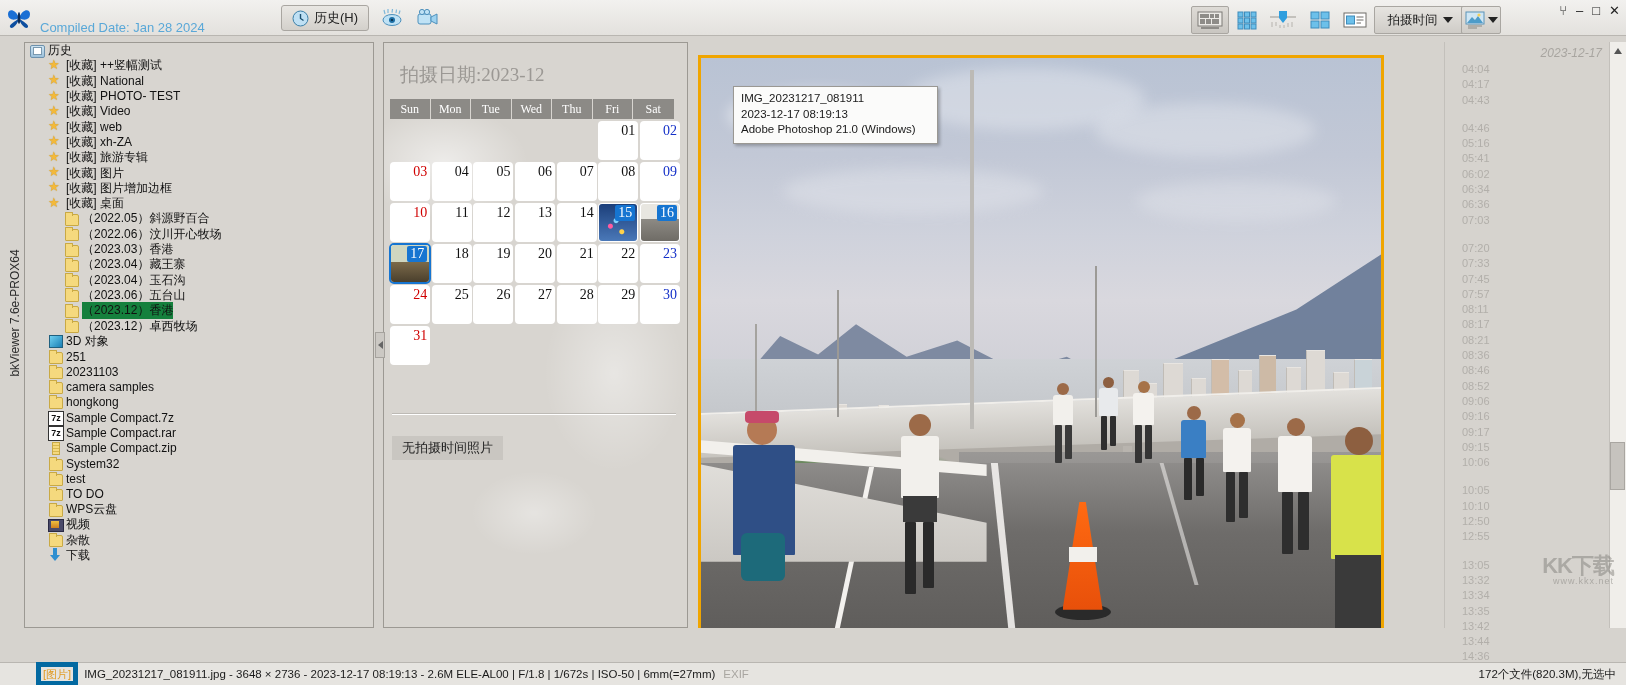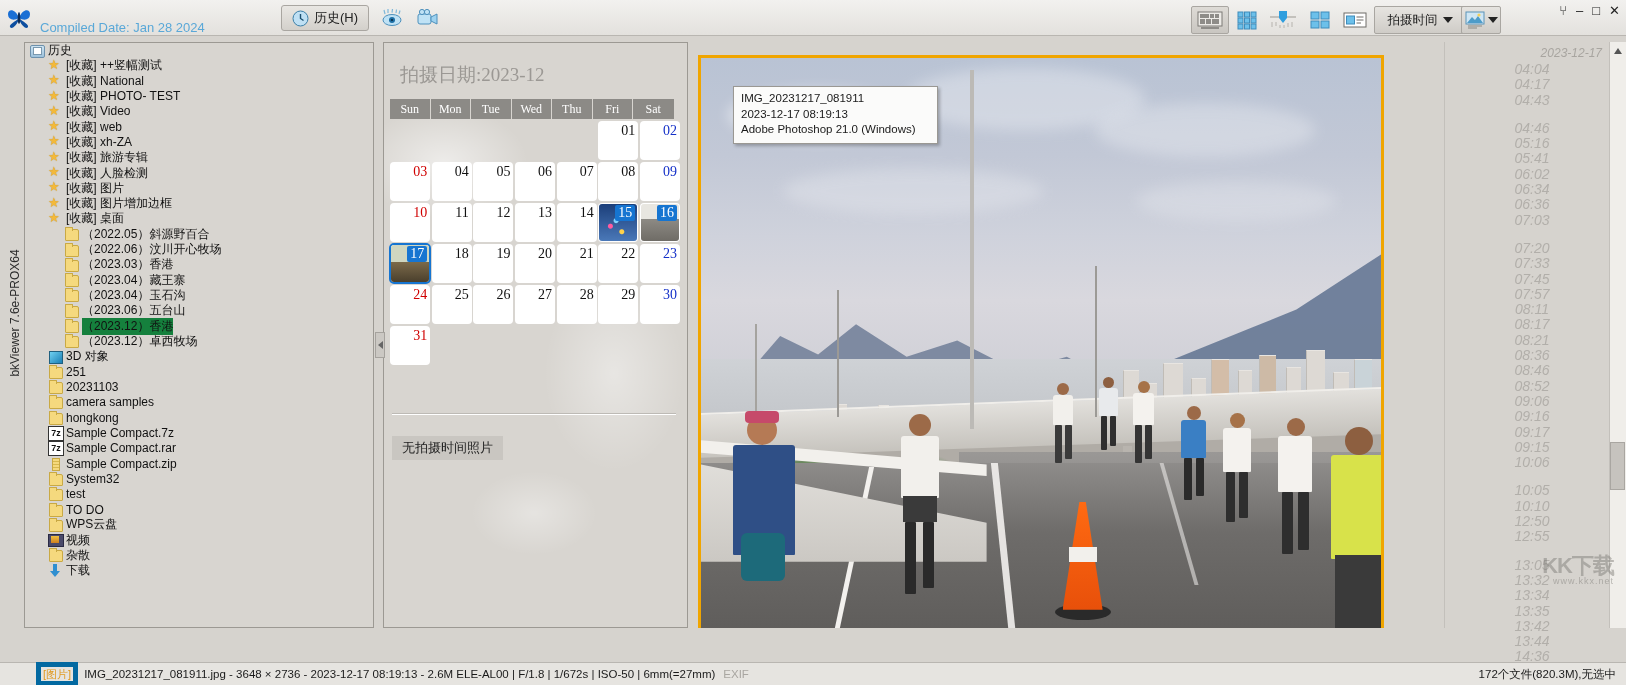--- a/index.html
+++ b/index.html
@@ -280,21 +280,21 @@
   #timeline {
     position:absolute; left:1444px; top:42px; width:182px; height:586px;
     background:#d6d3ce; border-left:1px solid #c3c0bb;
   }
   #tl-date {
     position:absolute; right:24px; top:4px; font-size:12px; color:#a8a5a0;
     font-style:italic; white-space:nowrap;
   }
   #tl-list { position:absolute; right:24px; top:20px; width:140px; }
   .tl-item {
-    text-align:center; font-size:14px; color:#b2afaa; font-style:italic;
+    text-align:left; font-size:11px; color:#b2afaa; 
     height:15.3px; line-height:15.3px; cursor:pointer;
   }
   .tl-item.gap { margin-top:13px; }
   #tl-scroll {
     position:absolute; right:0; top:0; width:17px; height:586px;
     background:#f0eeea; border-left:1px solid #c3c0bb;
   }
   #tl-up {
     position:absolute; right:1px; top:1px; width:15px; height:15px;
     display:flex; align-items:center; justify-content:center; cursor:pointer;
@@ -477,24 +477,20 @@
         <span class="ic ic-star"></span>
         <span class="lbl">[收藏] web</span>
       </div>
       <div class="trow lvl1">
         <span class="ic ic-star"></span>
         <span class="lbl">[收藏] xh-ZA</span>
       </div>
       <div class="trow lvl1">
         <span class="ic ic-star"></span>
         <span class="lbl">[收藏] 旅游专辑</span>
-      </div>
-      <div class="trow lvl1">
-        <span class="ic ic-star"></span>
-        <span class="lbl">[收藏] 人脸检测</span>
       </div>
       <div class="trow lvl1">
         <span class="ic ic-star"></span>
         <span class="lbl">[收藏] 图片</span>
       </div>
       <div class="trow lvl1">
         <span class="ic ic-star"></span>
         <span class="lbl">[收藏] 图片增加边框</span>
       </div>
       <div class="trow lvl1">

